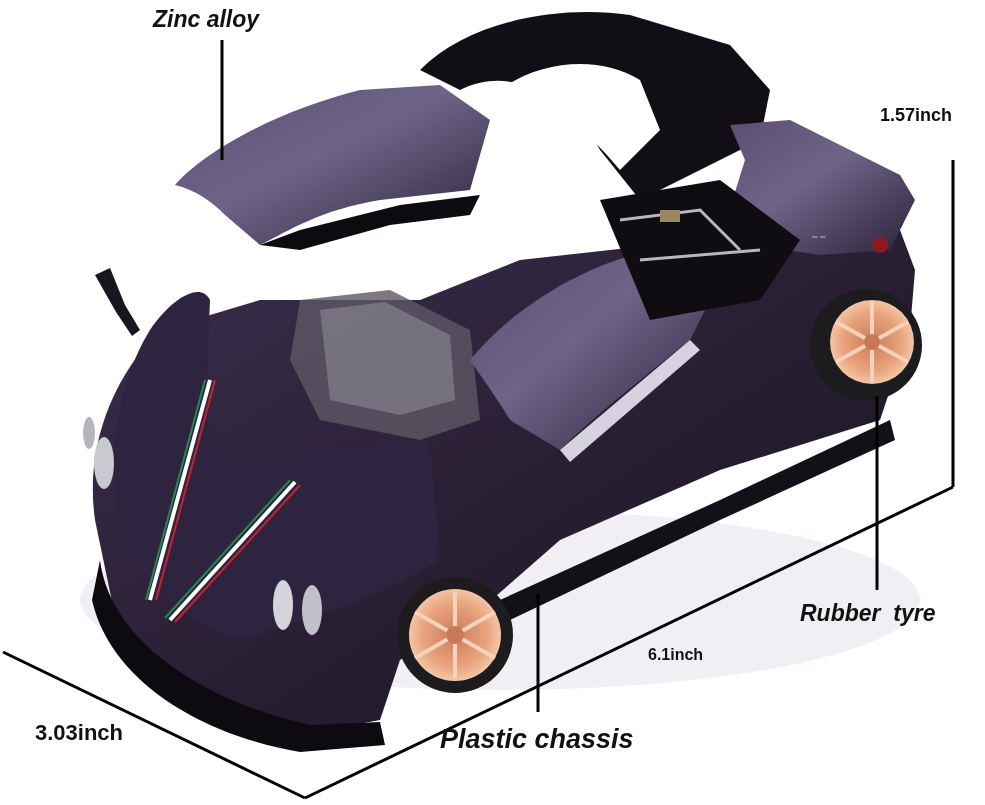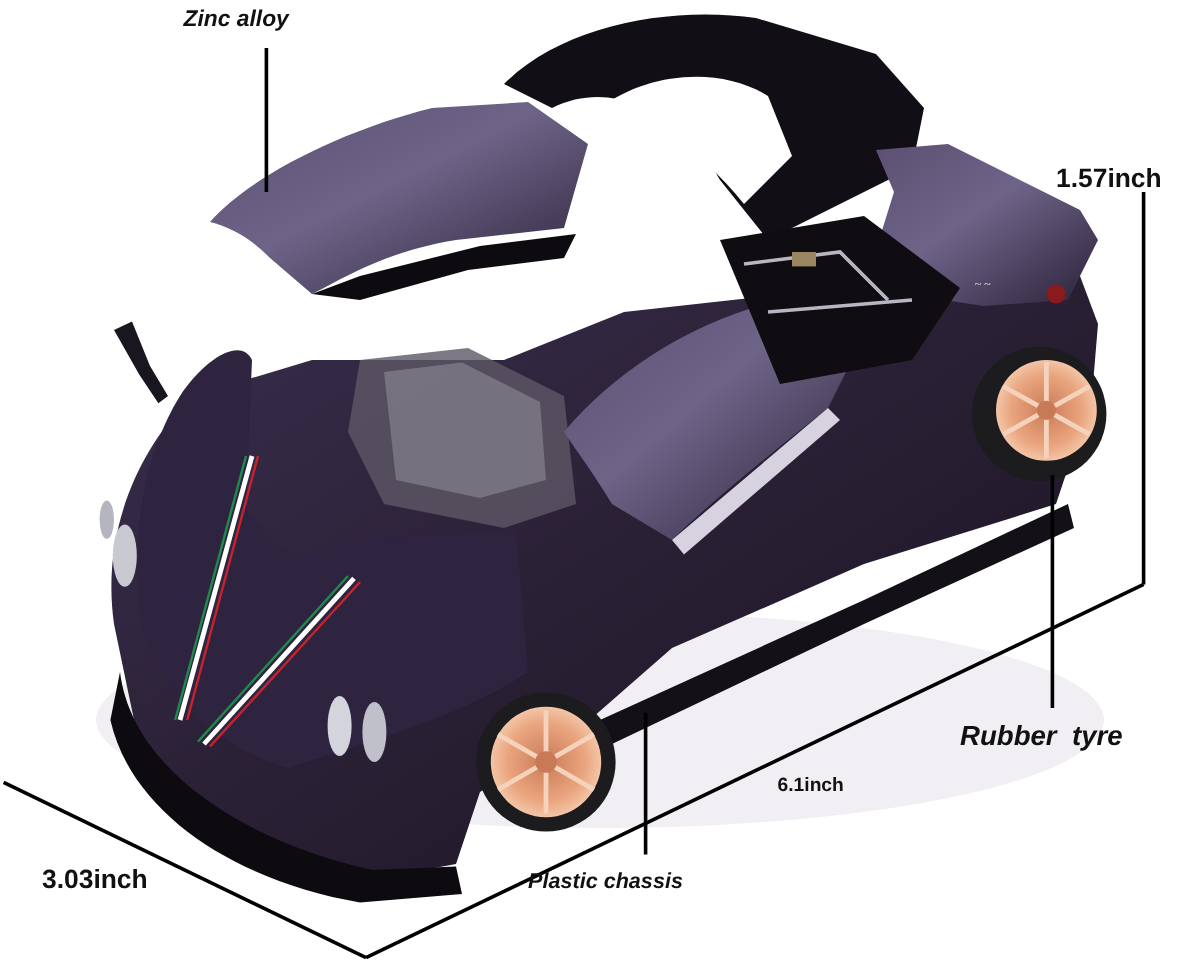--- a/index.html
+++ b/index.html
@@ -1,25 +1,25 @@
 <!DOCTYPE html>
 <html><head>
   <meta charset="utf-8">
   <style>
     html, body { margin: 0; padding: 0; background: #ffffff; }
     body { width: 985px; height: 805px; position: relative; overflow: hidden; font-family: "Liberation Sans", sans-serif; }
     #stage { position: absolute; left: 0; top: 0; width: 985px; height: 805px; }
     .label { position: absolute; color: #111111; font-weight: bold; white-space: nowrap; font-family: "Liberation Sans", sans-serif; }
     .italic { font-style: italic; }
-    #lbl-zinc { left: 153px; top: 6px; font-size: 19px; }
-    #lbl-height { left: 880px; top: 136px; font-size: 22px; }
+    #lbl-zinc { left: 153px; top: 6px; font-size: 23px; }
+    #lbl-height { left: 880px; top: 105px; font-size: 18px; }
     #lbl-tyre { left: 800px; top: 600px; font-size: 23px; }
     #lbl-length { left: 648px; top: 646px; font-size: 16px; }
     #lbl-width { left: 35px; top: 720px; font-size: 22px; }
-    #lbl-chassis { left: 440px; top: 724px; font-size: 18px; }
+    #lbl-chassis { left: 440px; top: 724px; font-size: 27px; }
   </style>
 </head>
 <body>
 
 <div id="stage">
   <svg width="985" height="805" viewBox="0 0 985 805" xmlns="http://www.w3.org/2000/svg">
     <defs>
       <linearGradient id="bodyGrad" x1="0" y1="0" x2="1" y2="1">
         <stop offset="0" stop-color="#3b3050"></stop>
         <stop offset="0.5" stop-color="#2a2035"></stop>

